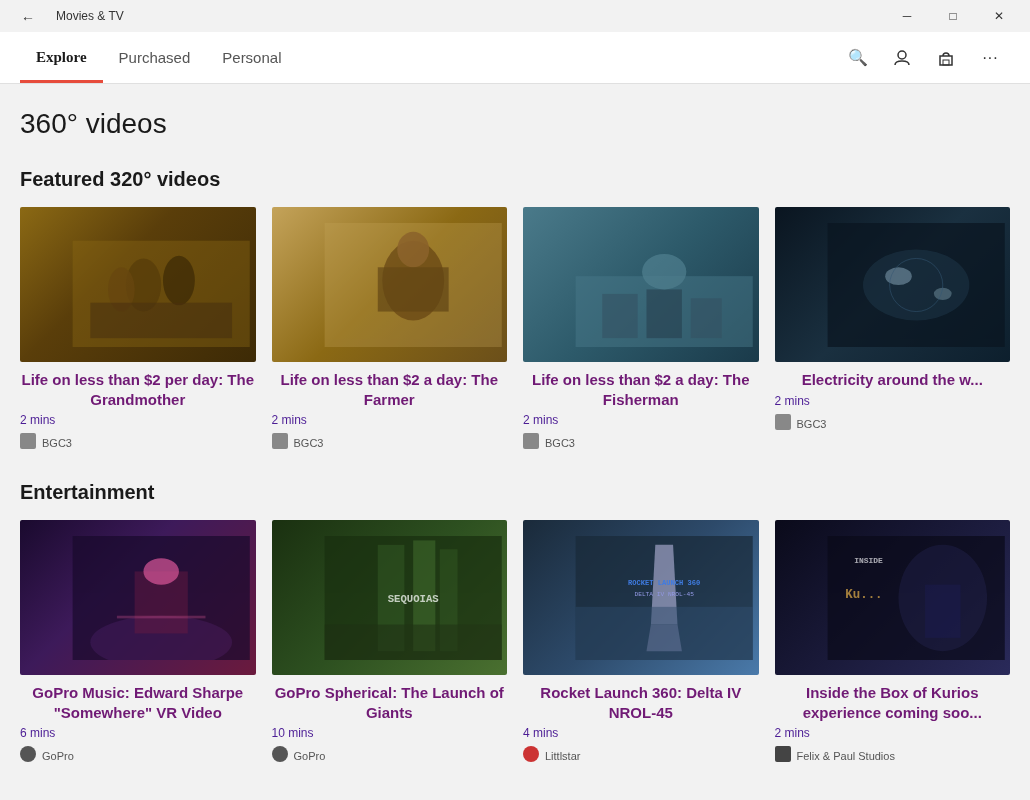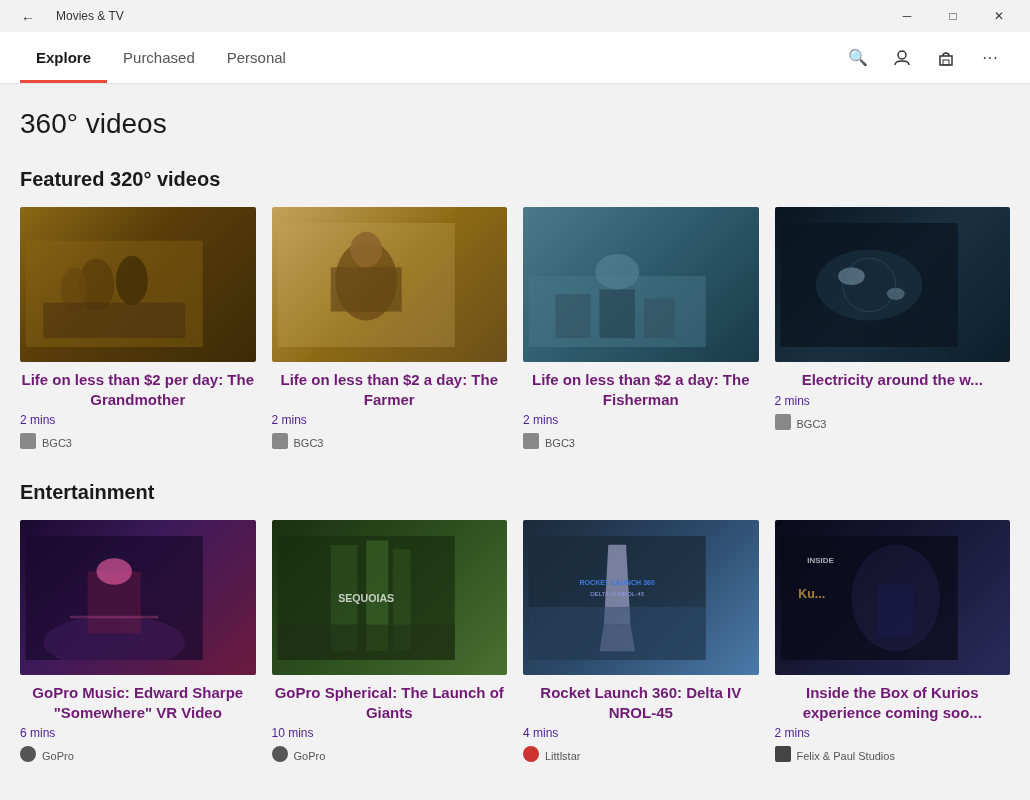--- a/index.html
+++ b/index.html
@@ -67,20 +67,21 @@
       align-items: center;
       font-size: 15px;
       cursor: pointer;
       color: #555;
       position: relative;
       text-decoration: none;
     }
     .nav-tab.active {
       color: #1a1a1a;
       font-weight: 600;
+      font-family: Liberation Serif, serif;
     }
     .nav-tab.active::after {
       content: '';
       position: absolute;
       bottom: 0;
       left: 0;
       right: 0;
       height: 3px;
       background: #e74c3c;
     }
@@ -175,22 +176,23 @@
     .thumb-5 { background: linear-gradient(135deg, #1a0a2e 0%, #3d1a5a 40%, #6b1a3d 100%); }
     .thumb-6 { background: linear-gradient(135deg, #1a3010 0%, #2d5020 50%, #4a7030 100%); }
     .thumb-7 { background: linear-gradient(135deg, #1a2a3a 0%, #2d4a6a 50%, #4a7aaa 100%); }
     .thumb-8 { background: linear-gradient(135deg, #0a0a1a 0%, #1a1a3a 50%, #2a2a5a 100%); }
 
     .thumb-figures {
       width: 100%;
       height: 100%;
       display: flex;
       align-items: center;
-      justify-content: flex-start;
+      justify-content: flex-end;
       opacity: 0.8;
+      font-family: Liberation Mono, monospace;
     }
   </style>
 </head>
 <body>
 
 <div class="titlebar">
   <div class="titlebar-left">
     <button class="nav-action-btn" style="font-size:14px;">←</button>
     <span>Movies &amp; TV</span>
   </div>

